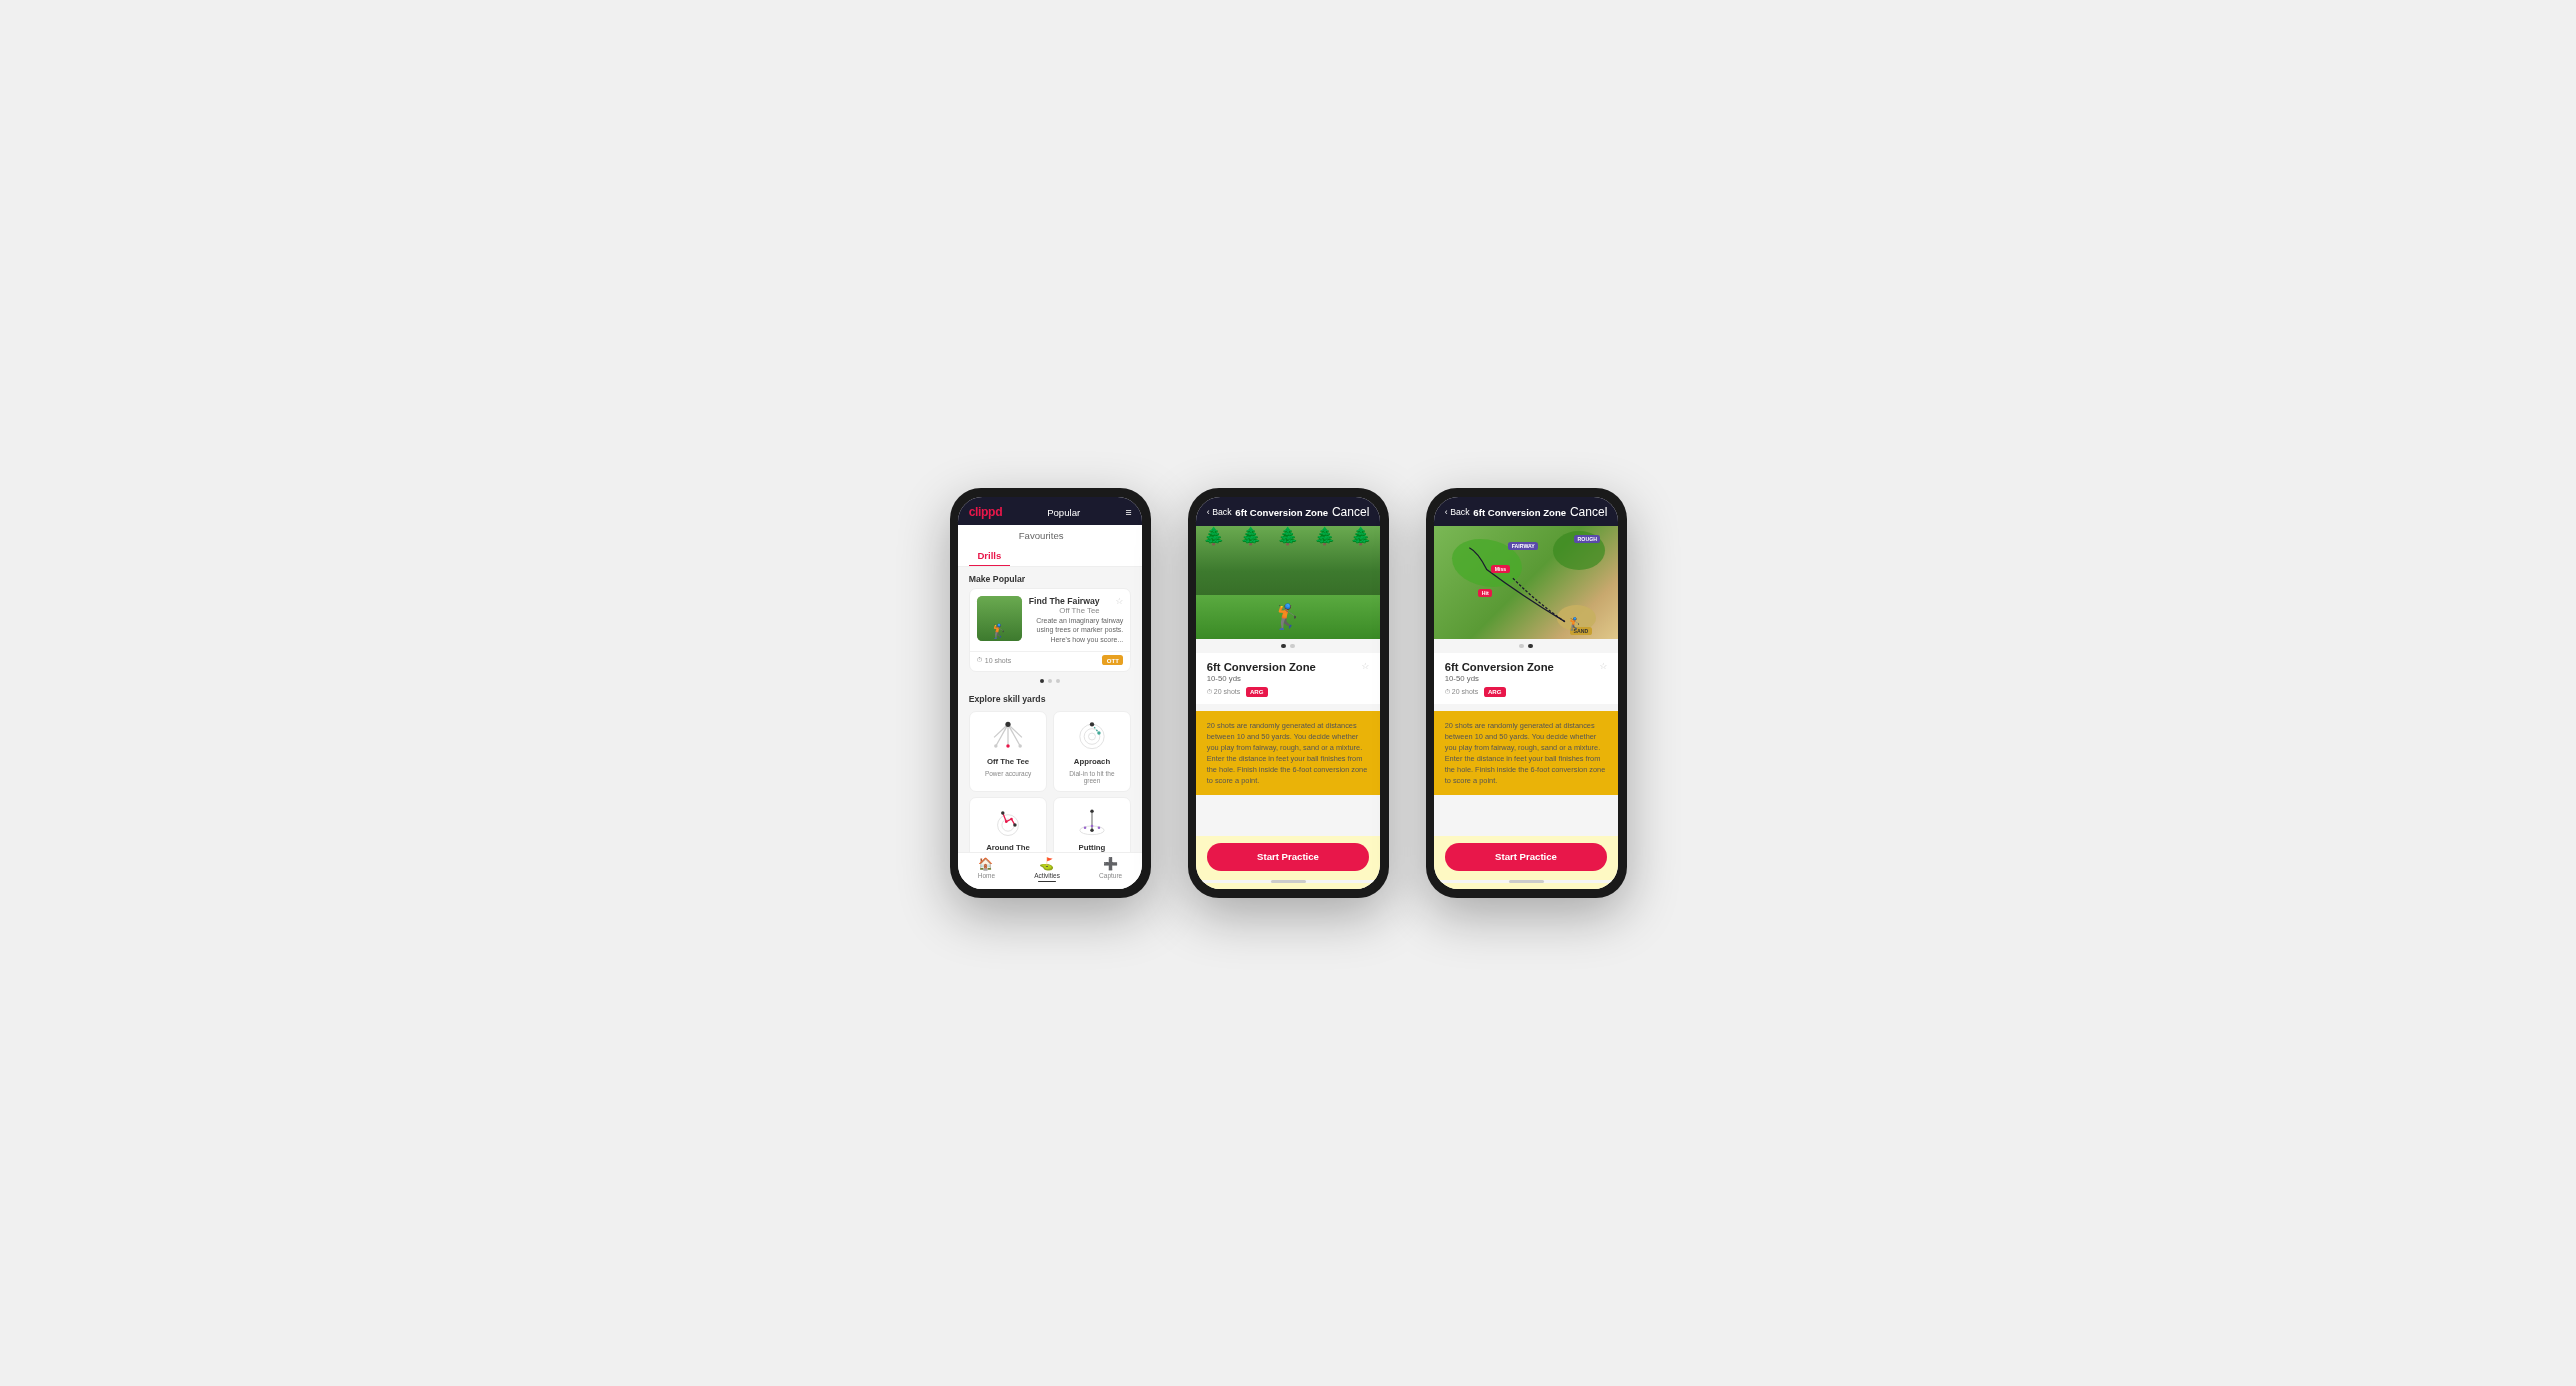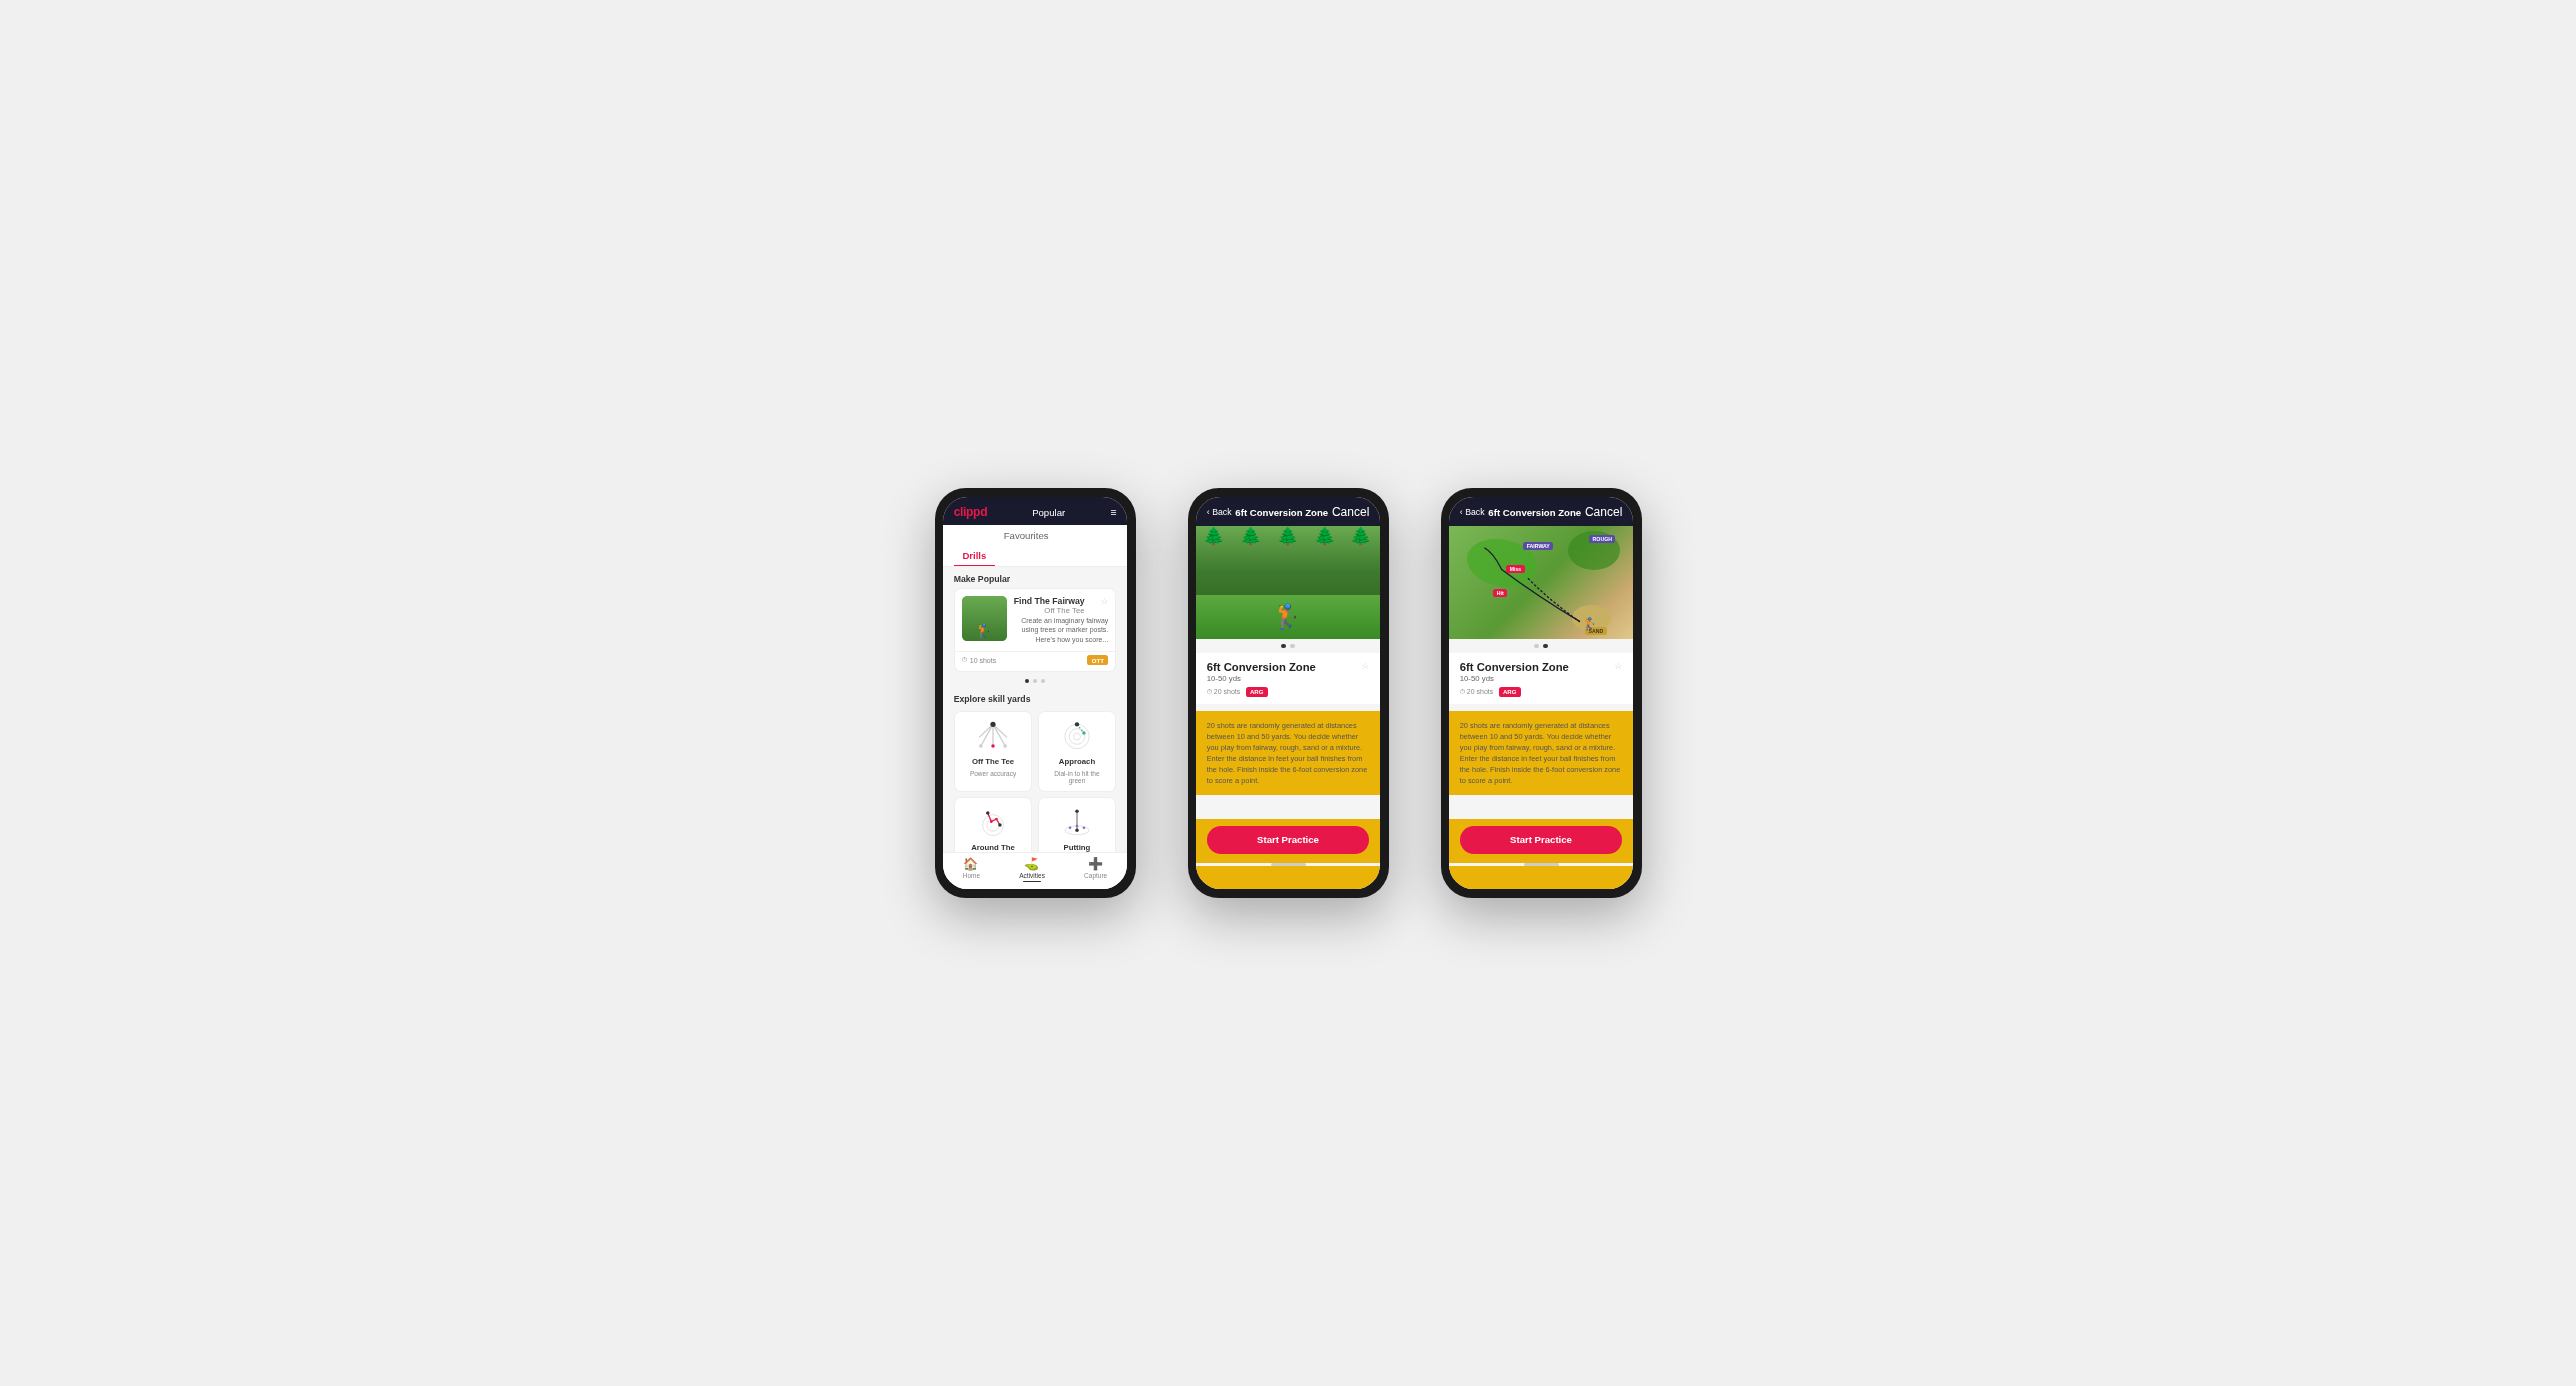--- a/index.html
+++ b/index.html
@@ -7,21 +7,21 @@
       background: #f0f0f0;
       display: flex;
       justify-content: center;
       align-items: center;
       min-height: 100vh;
       font-family: -apple-system, BlinkMacSystemFont, 'Segoe UI', sans-serif;
       padding: 35px;
     }
     .phones-container {
       display: flex;
-      gap: 52px;
+      gap: 37px;
       align-items: center;
     }
     
     .phone {
       width: 201px;
       height: 410px;
       background: #1a1a1a;
       border-radius: 31px;
       padding: 8.7px;
       box-shadow: 0 17.4px 52px rgba(0,0,0,0.3);
@@ -352,22 +352,22 @@
       border-radius: 22px;
       padding: 8.7px;
       width: calc(100% - 21px);
       font-size: 9.6px;
       font-weight: 700;
       cursor: pointer;
       text-align: center;
       flex-shrink: 0;
     }
     .p2-bottom {
-      background: #eab308;
-      padding-bottom: 23px;
+      background: #fef9c3;
+      padding-bottom: 6px;
       flex-shrink: 0;
     }
     
     .map-image {
       width: 100%;
       height: 113px;
       background: linear-gradient(135deg, #7ab855 0%, #5a9a35 50%, #c8a86e 80%, #e0c88a 100%);
       position: relative;
       overflow: hidden;
     }

